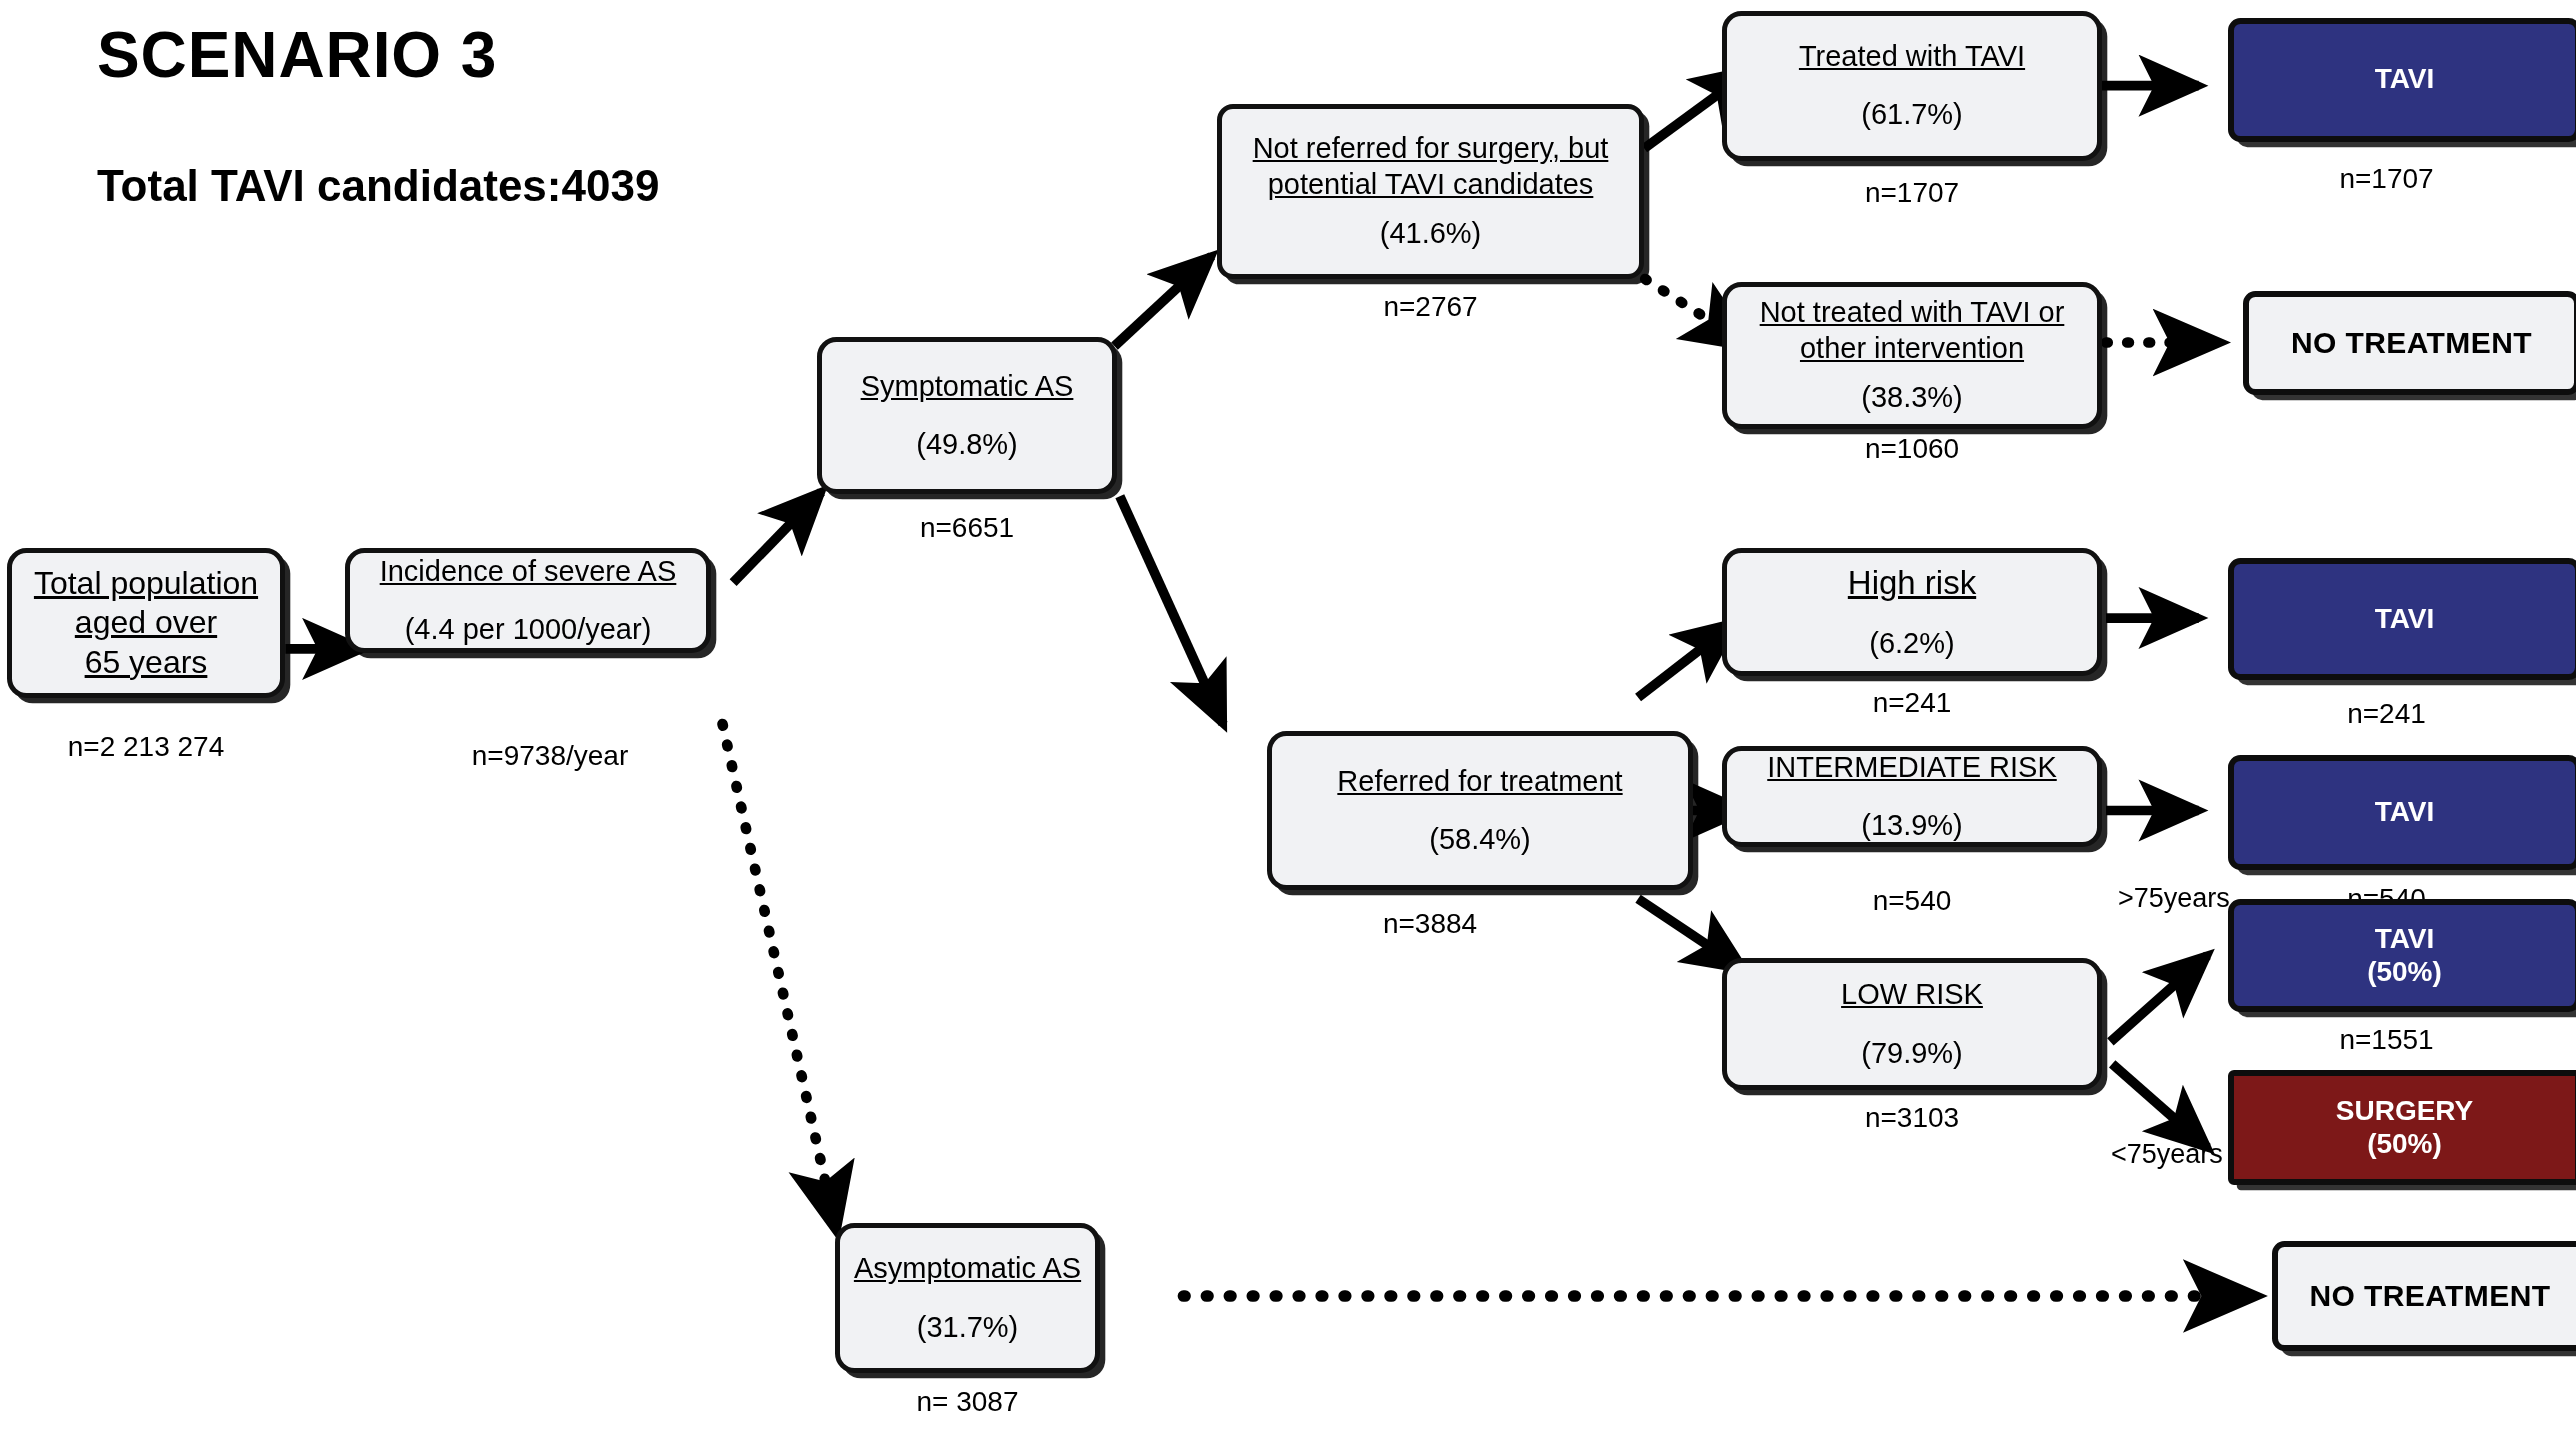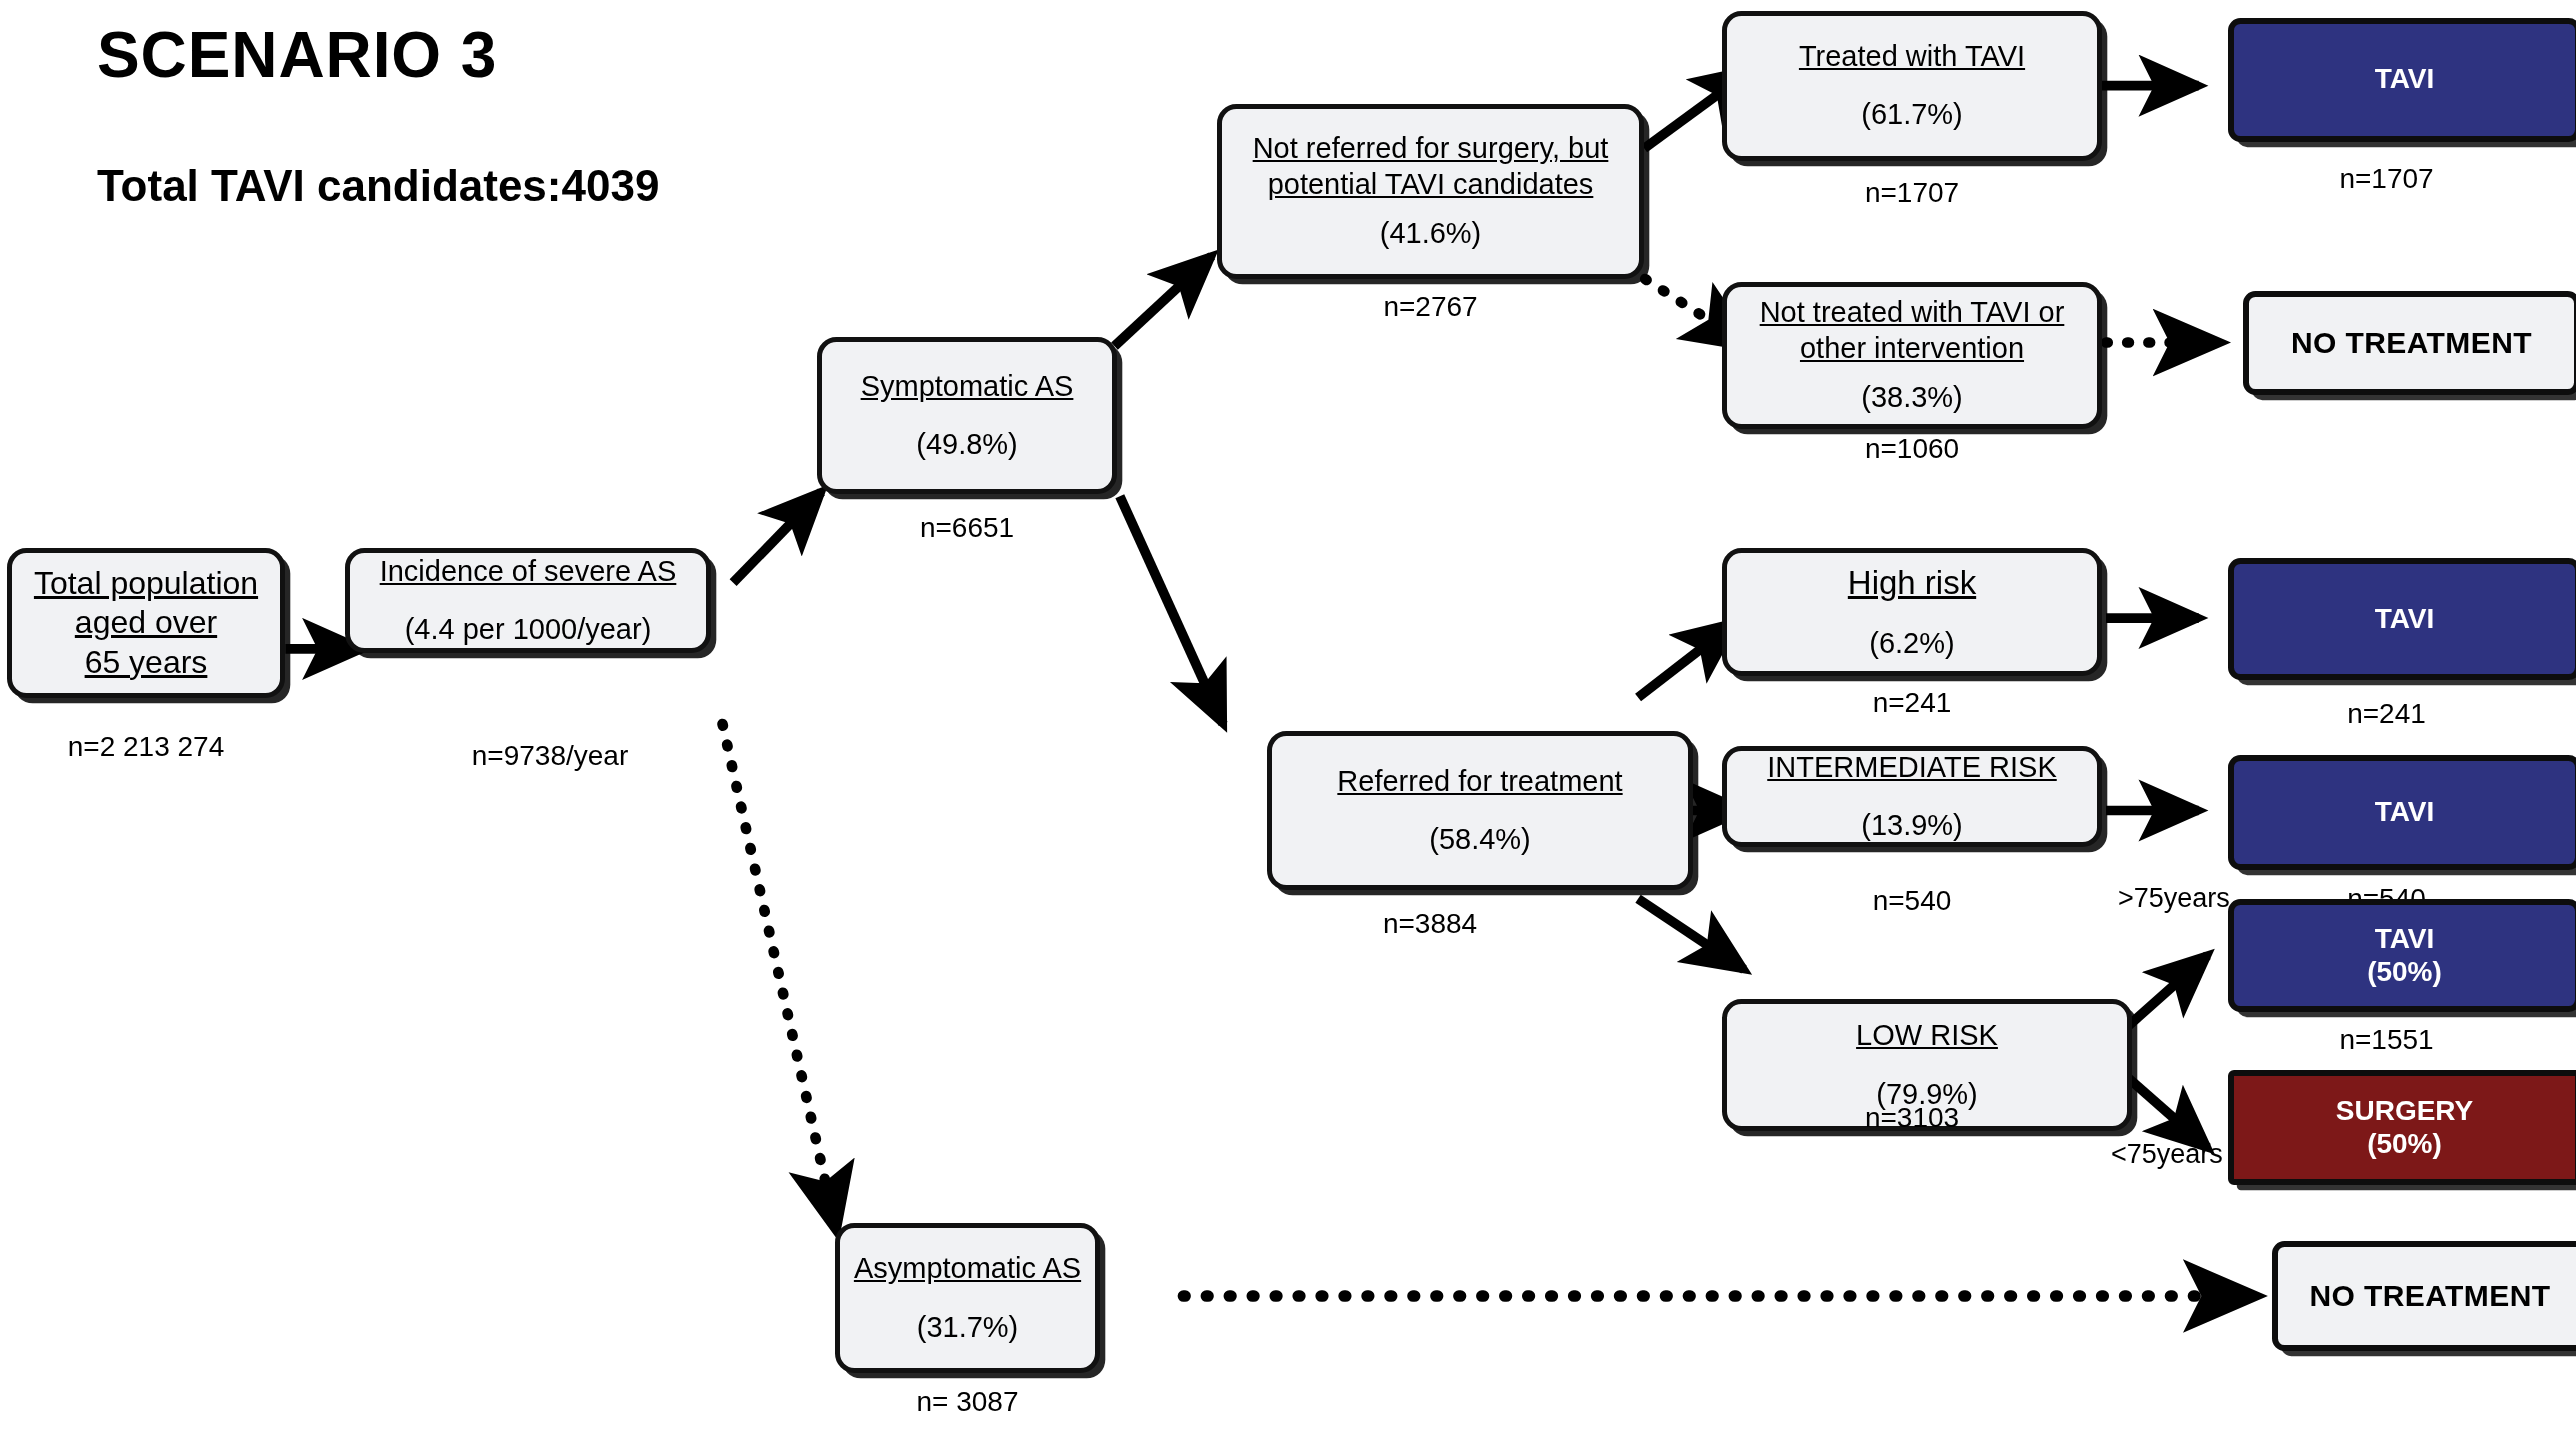--- a/index.html
+++ b/index.html
@@ -143,21 +143,21 @@
     <span class="l2">(49.8%)</span>
   </div>
   <div class="nlabel" style="left:817px; top:512px; width:300px;">n=6651</div>
 
   <div class="node" style="left:835px; top:1223px; width:265px; height:150px;">
     <span class="l1">Asymptomatic AS</span>
     <span class="l2">(31.7%)</span>
   </div>
   <div class="nlabel" style="left:835px; top:1386px; width:265px;">n= 3087</div>
 
-  <div class="node tight" style="left:1217px; top:104px; width:427px; height:175px;">
+  <div class="node tight" style="left:1217px; top:104px; width:427px; height:175px;border-radius:16px;">
     <span class="l1">Not referred for surgery, but</span>
     <span class="l1">potential TAVI candidates</span>
     <span class="l2">(41.6%)</span>
   </div>
   <div class="nlabel" style="left:1217px; top:291px; width:427px;">n=2767</div>
 
   <div class="node" style="left:1267px; top:731px; width:426px; height:159px;">
     <span class="l1">Referred for treatment</span>
     <span class="l2">(58.4%)</span>
   </div>
@@ -181,21 +181,21 @@
     <span class="l2" style="font-size:29px;">(6.2%)</span>
   </div>
   <div class="nlabel" style="left:1722px; top:687px; width:380px;">n=241</div>
 
   <div class="node" style="left:1722px; top:746px; width:380px; height:101px;">
     <span class="l1">INTERMEDIATE RISK</span>
     <span class="l2">(13.9%)</span>
   </div>
   <div class="nlabel" style="left:1722px; top:885px; width:380px;">n=540</div>
 
-  <div class="node" style="left:1722px; top:958px; width:410px; height:132px;margin-top:41px;">
+  <div class="node" style="left:1722px; top:958px; width:380px; height:132px;">
     <span class="l1">LOW RISK</span>
     <span class="l2">(79.9%)</span>
   </div>
   <div class="nlabel" style="left:1722px; top:1102px; width:380px;">n=3103</div>
 
   <div class="chip navy" style="left:2210px; top:17.7px; width:353px; height:124px;">
     <span>TAVI</span>
   </div>
   <div class="nlabel" style="left:2210px; top:163px; width:353px;">n=1707</div>
 

